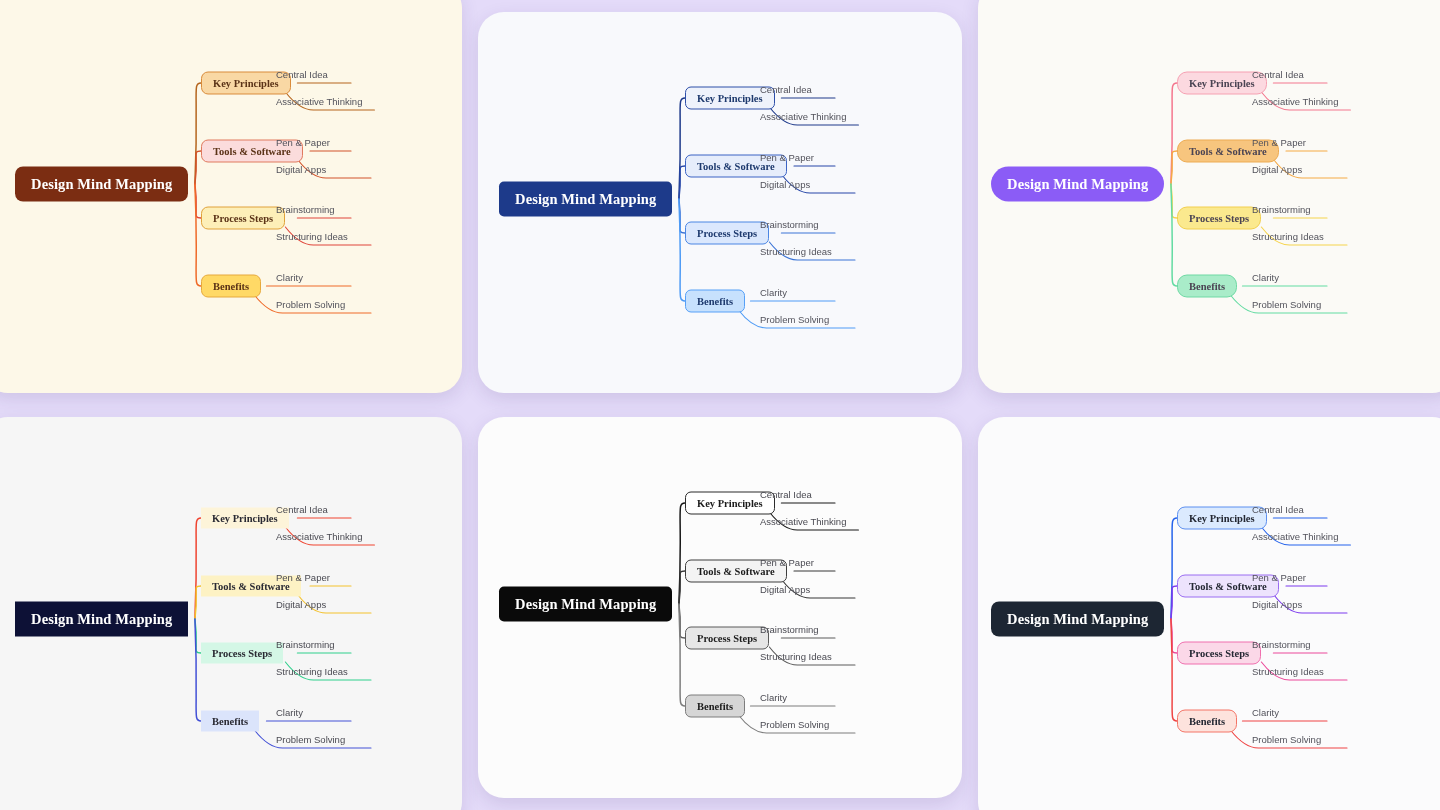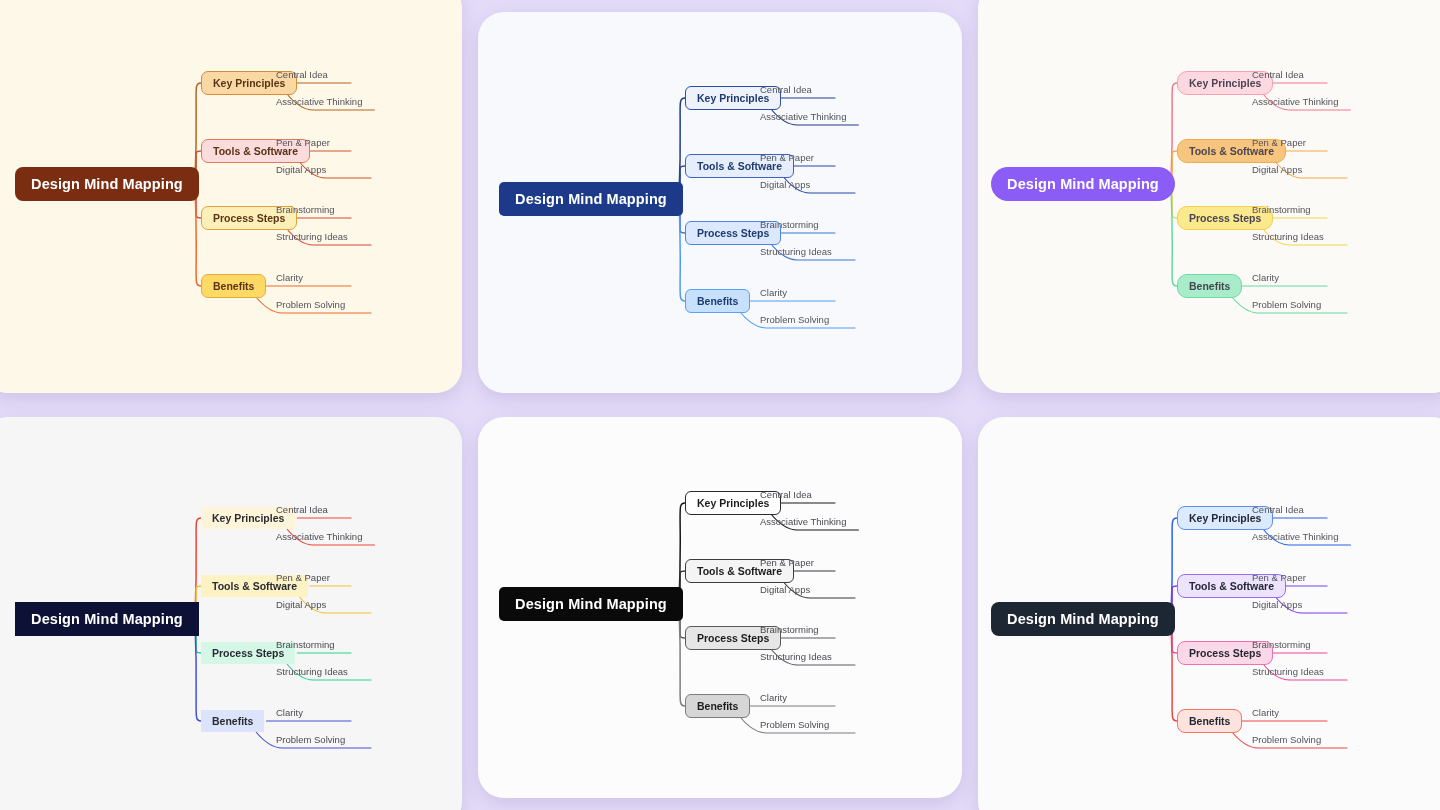--- a/index.html
+++ b/index.html
@@ -33,20 +33,21 @@
 
   .canvas { position:absolute; inset:0; }
   .links { position:absolute; left:0; top:0; width:100%; height:100%; }
 
   
   .node {
     position: absolute;
     display: flex; align-items: center; 
     white-space: nowrap;
     transform: translateY(-50%);
+    font-family: Liberation Serif, serif;
   }
   .root {
     font-size: 14.5px; font-weight: bold; letter-spacing: .1px;
     color: #ffffff;
     padding: 9px 16px;
   }
   .branch {
     font-size: 10.5px; font-weight: bold;
     padding: 5px 11px;
   }

